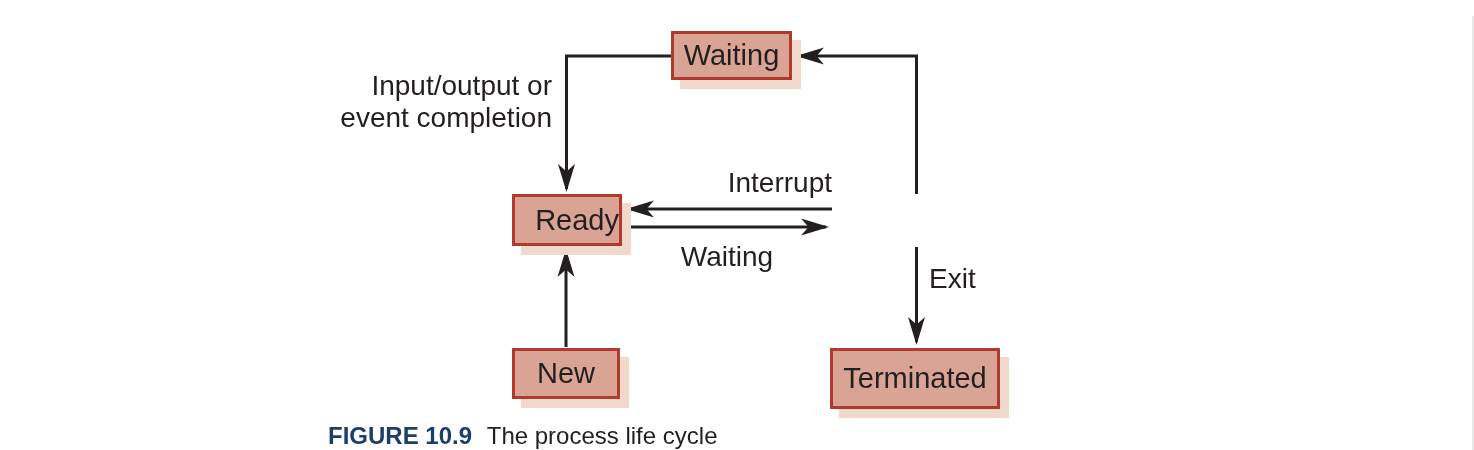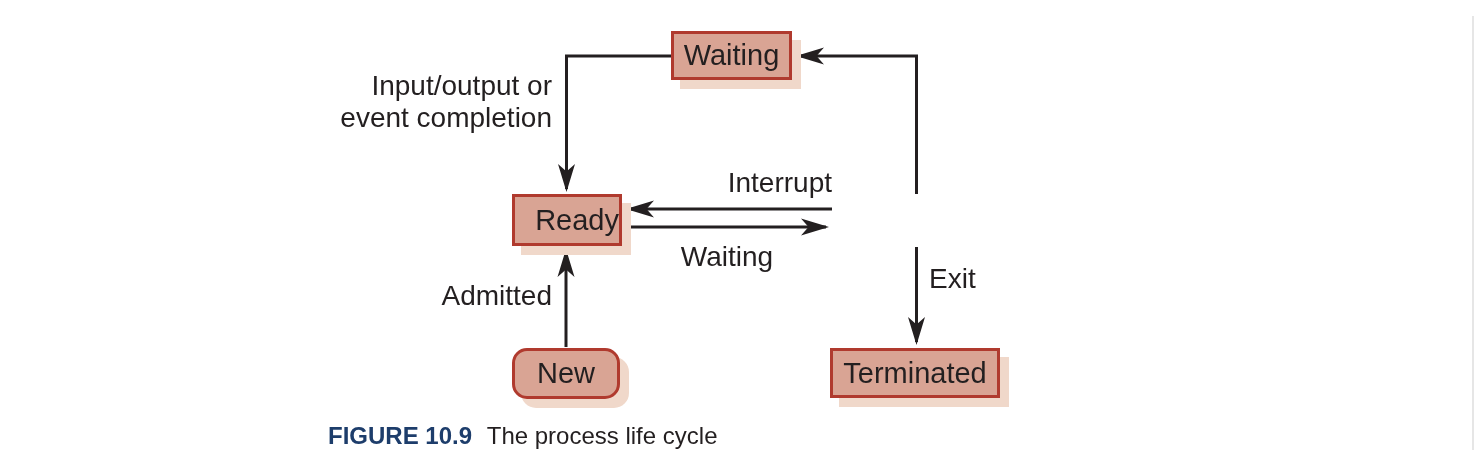--- a/index.html
+++ b/index.html
@@ -23,22 +23,22 @@
     background: var(--state-fill, #d9a494);
     box-shadow: 9px 9px 0 var(--state-shadow, #f0d8ca);
     display: flex;
     align-items: center;
     justify-content: center;
     font-size: 29px;
   }
   .state-waiting    { left: 671px; top: 15px;  width: 121px; height: 49px; }
   .state-ready      { left: 512px; top: 178px; width: 110px; height: 52px; justify-content: flex-end; }
   .state-running    { left: 832px; top: 178px; width: 168px; height: 52px; }
-  .state-new        { left: 512px; top: 332px; width: 108px; height: 51px; border-radius: 15px; }
-  .state-terminated { left: 830px; top: 332px; width: 170px; height: 50px; }
+  .state-new        { left: 512px; top: 332px; width: 108px; height: 51px; }
+  .state-terminated { left: 830px; top: 332px; width: 170px; height: 61px; }
   .edge-label {
     position: absolute;
     font-size: 28px;
     line-height: 1.13;
     white-space: pre-line;
   }
   .label-io-completion { right: 922px; top: 54px;  text-align: right; }
   .label-io-wait       { left: 928px;  top: 54px;  text-align: left; }
   .label-interrupt     { left: 622px;  top: 151px; width: 210px; text-align: right; }
   .label-dispatch      { left: 622px;  top: 225px; width: 210px; text-align: center; }
@@ -89,21 +89,20 @@
     <span>New</span>
   </div>
   <div class="state state-terminated">
     <span>Terminated</span>
   </div>
 
   <div class="edge-label label-io-completion">Input/output or
 event completion</div>
   <div class="edge-label label-interrupt">Interrupt</div>
   <div class="edge-label label-dispatch">Waiting</div>
-  <div class="edge-label label-admitted">Admitted</div>
   <div class="edge-label label-exit">Exit</div>
 
   <div class="caption">
     <span class="num">FIGURE 10.9</span>
     <span class="txt">The process life cycle</span>
   </div>
 
   <div class="page-edge-right"></div>
 </div>
 

